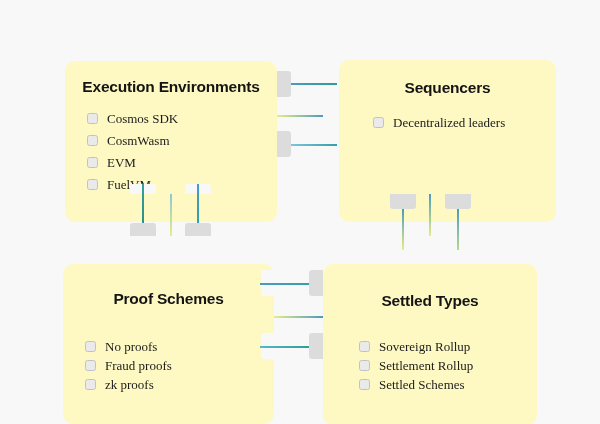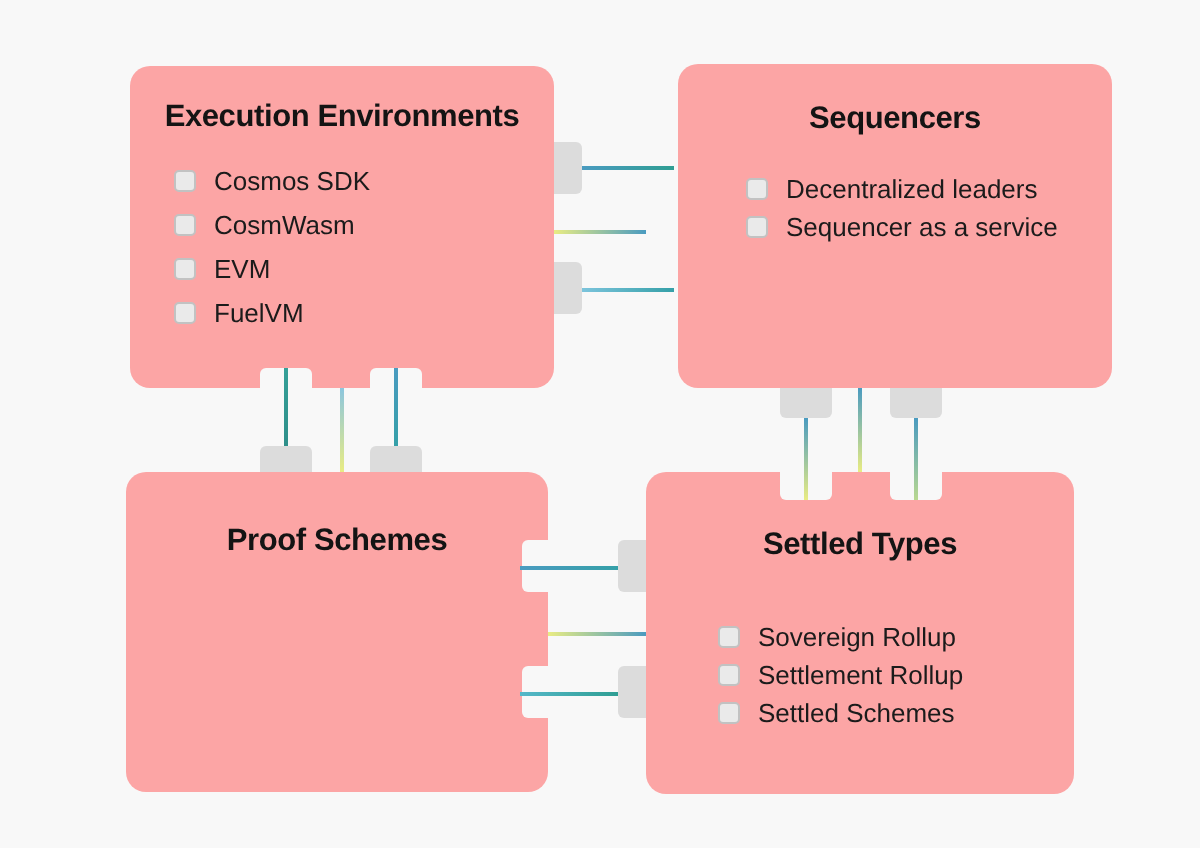--- a/index.html
+++ b/index.html
@@ -9,34 +9,35 @@
   }
   .canvas{
     position:relative;
     width:600px;
     height:424px;
     background:#f8f8f8;
     overflow:hidden;
   }
   .node{
     position:absolute;
-    background:#fca5a5;
+    background:#fef9c3;
     border-radius:10px;
     box-sizing:border-box;
     z-index:1;
+    margin-top:28px;
   }
   .node-title{
     text-align:center;
     font-weight:bold;
     font-size:15.5px;
     line-height:20px;
     color:#141414;
     letter-spacing:-0.2px;
   }
-  .item-list{list-style:none;margin:0;padding:0;}
+  .item-list{list-style:none;margin:0;padding:0;font-family:Liberation Serif, serif;}
   .item{
     display:flex;
     align-items:center;
     gap:9px;
   }
   .rows-tall .item{height:22px;}
   .rows-short .item{height:19px;}
   .checkbox{
     width:11px;height:11px;
     box-sizing:border-box;
@@ -128,29 +129,39 @@
     </ul>
   </div>
 
   <div class="node rows-short" id="box-seq">
     <div class="node-title">Sequencers</div>
     <ul class="item-list">
       <li class="item">
         <span class="checkbox"></span>
         <span class="item-label">Decentralized leaders</span>
       </li>
-      <li class="item">
-        <span class="checkbox"></span>
-        <span class="item-label">Sequencer as a service</span>
-      </li>
     </ul>
   </div>
 
   <div class="node rows-short" id="box-proof">
     <div class="node-title">Proof Schemes</div>
+    <ul class="item-list">
+      <li class="item">
+        <span class="checkbox"></span>
+        <span class="item-label">No proofs</span>
+      </li>
+      <li class="item">
+        <span class="checkbox"></span>
+        <span class="item-label">Fraud proofs</span>
+      </li>
+      <li class="item">
+        <span class="checkbox"></span>
+        <span class="item-label">zk proofs</span>
+      </li>
+    </ul>
   </div>
 
   <div class="node rows-short" id="box-rollup">
     <div class="node-title">Settled Types</div>
     <ul class="item-list">
       <li class="item">
         <span class="checkbox"></span>
         <span class="item-label">Sovereign Rollup</span>
       </li>
       <li class="item">

